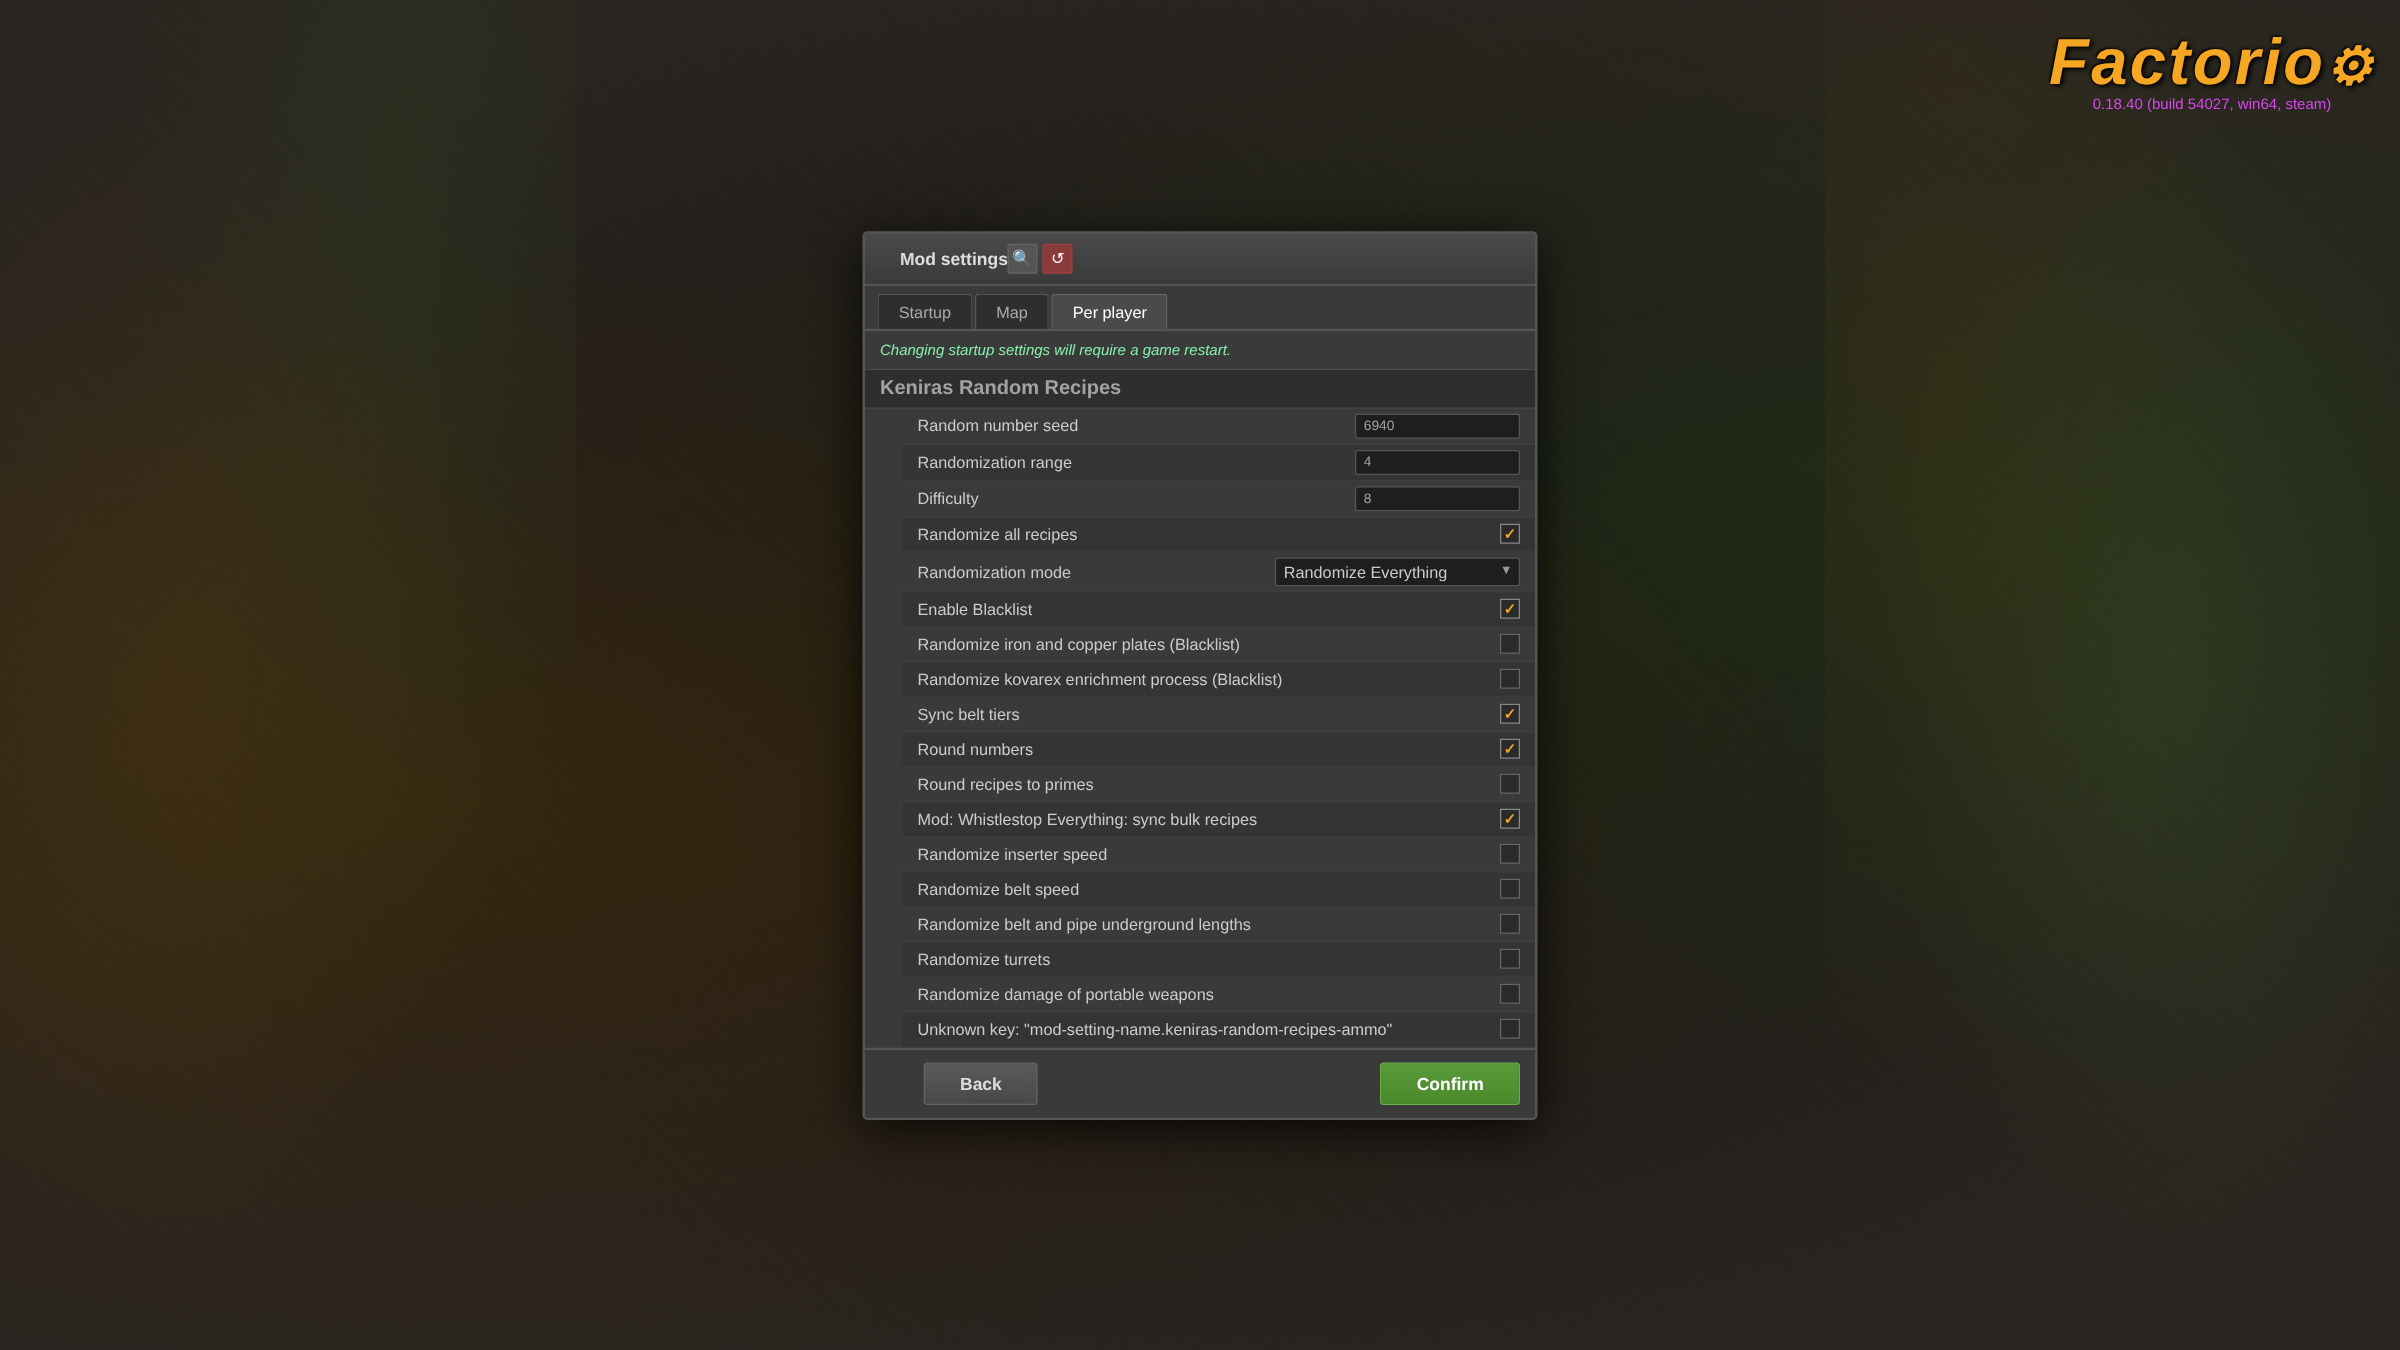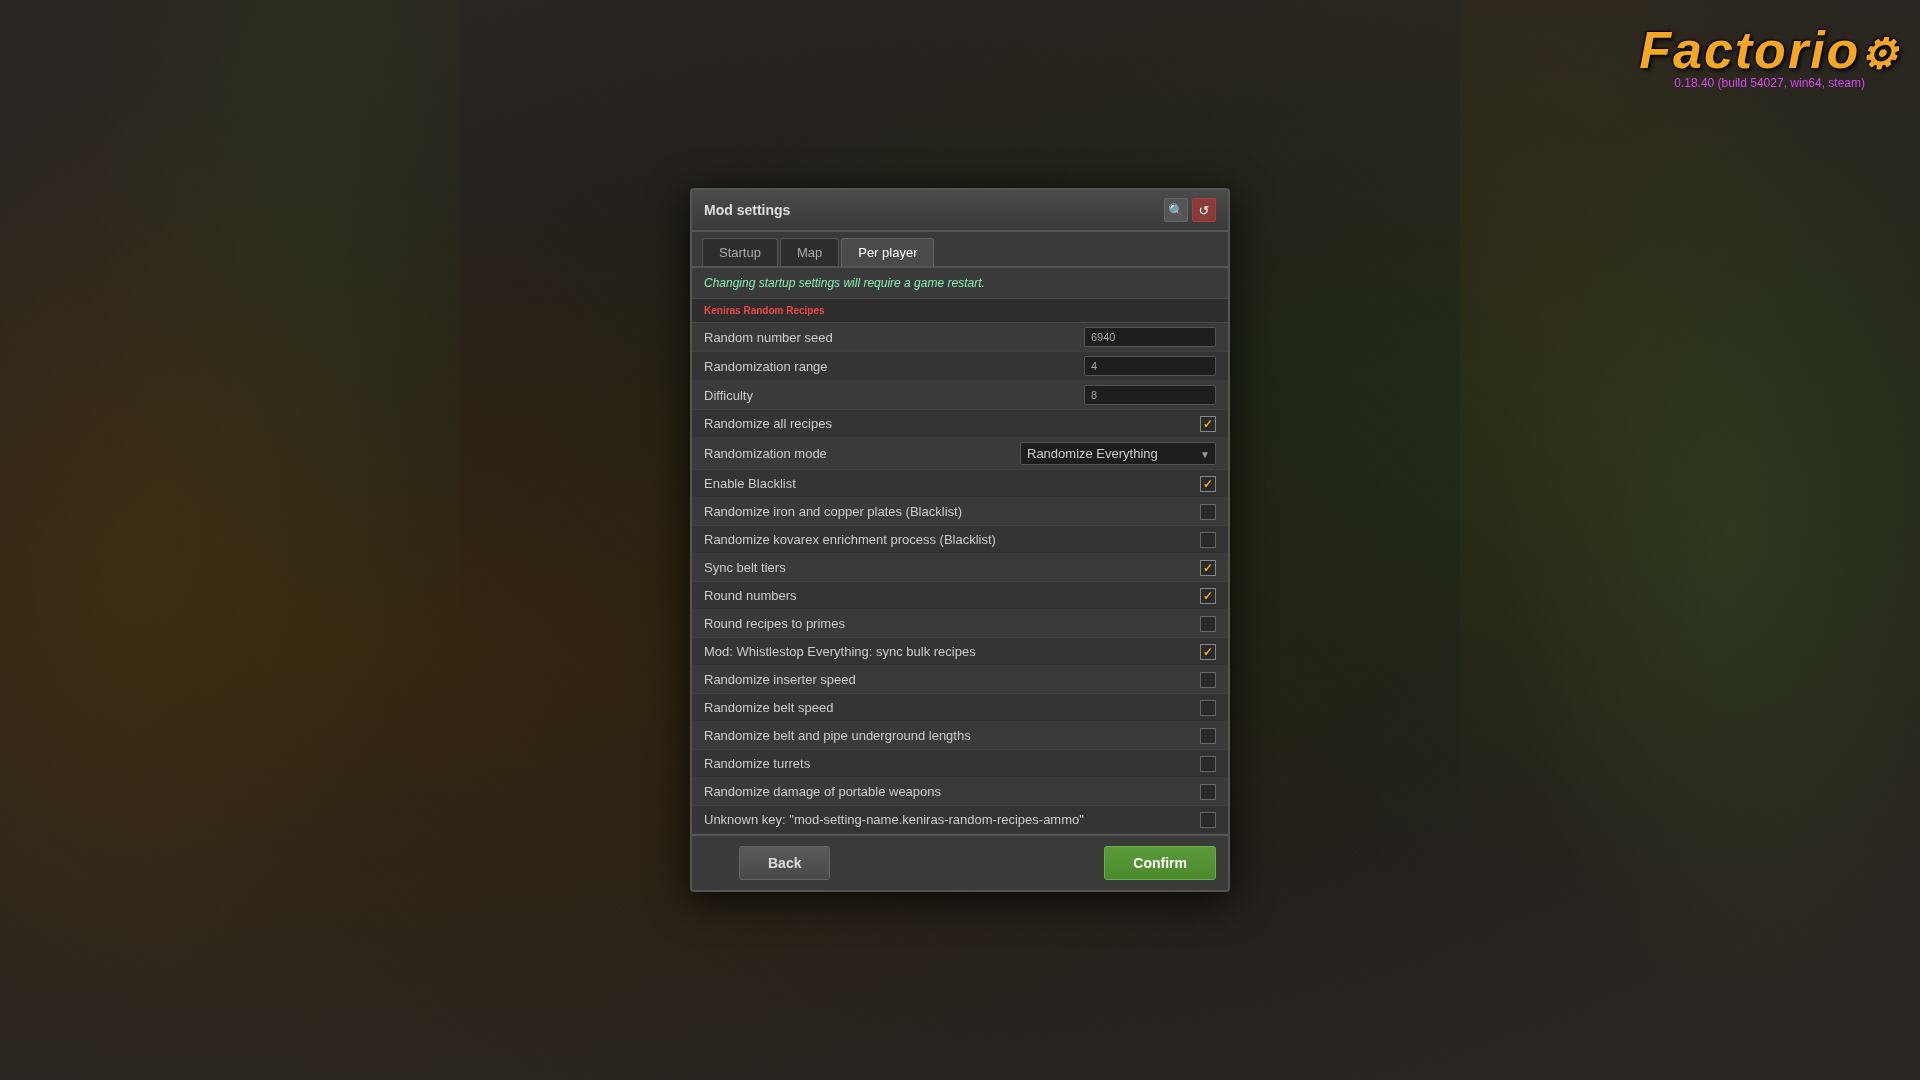--- a/index.html
+++ b/index.html
@@ -68,24 +68,23 @@
       background: #3a3a3a;
       border: 2px solid #555;
       border-radius: 4px;
       box-shadow: 0 8px 40px rgba(0,0,0,0.8);
       display: flex;
       flex-direction: column;
     }
     .modal-titlebar {
       background: linear-gradient(to bottom, #4a4a4a, #3a3a3a);
       border-bottom: 2px solid #555;
-      padding: 8px 12px;
-      display: flex;
-      align-items: center;
-      justify-content: space-between;
+      padding: 8px 28px;
+      display: flex;
+      align-items: center;
       border-radius: 2px 2px 0 0;
     }
     .modal-title {
       color: #ddd;
       font-size: 14px;
       font-weight: bold;
     }
     .modal-titlebar-btns {
       display: flex;
       gap: 4px;
@@ -144,32 +143,33 @@
       flex: 1;
       overflow: hidden;
       display: flex;
       flex-direction: column;
     }
 
     
     .section-header {
       background: #2e2e2e;
       padding: 6px 12px;
-      color: #ef4444;
+      color: #a3a3a3;
       font-weight: bold;
-      font-size: 10px;
+      font-size: 16px;
       border-bottom: 1px solid #4a4a4a;
     }
 
     
     .settings-scroll {
       flex: 1;
       overflow-y: auto;
       overflow-x: hidden;
       max-height: 520px;
+      margin-left: 30px;
     }
     .settings-scroll::-webkit-scrollbar {
       width: 8px;
     }
     .settings-scroll::-webkit-scrollbar-track {
       background: #2a2a2a;
     }
     .settings-scroll::-webkit-scrollbar-thumb {
       background: #666;
       border-radius: 2px;

